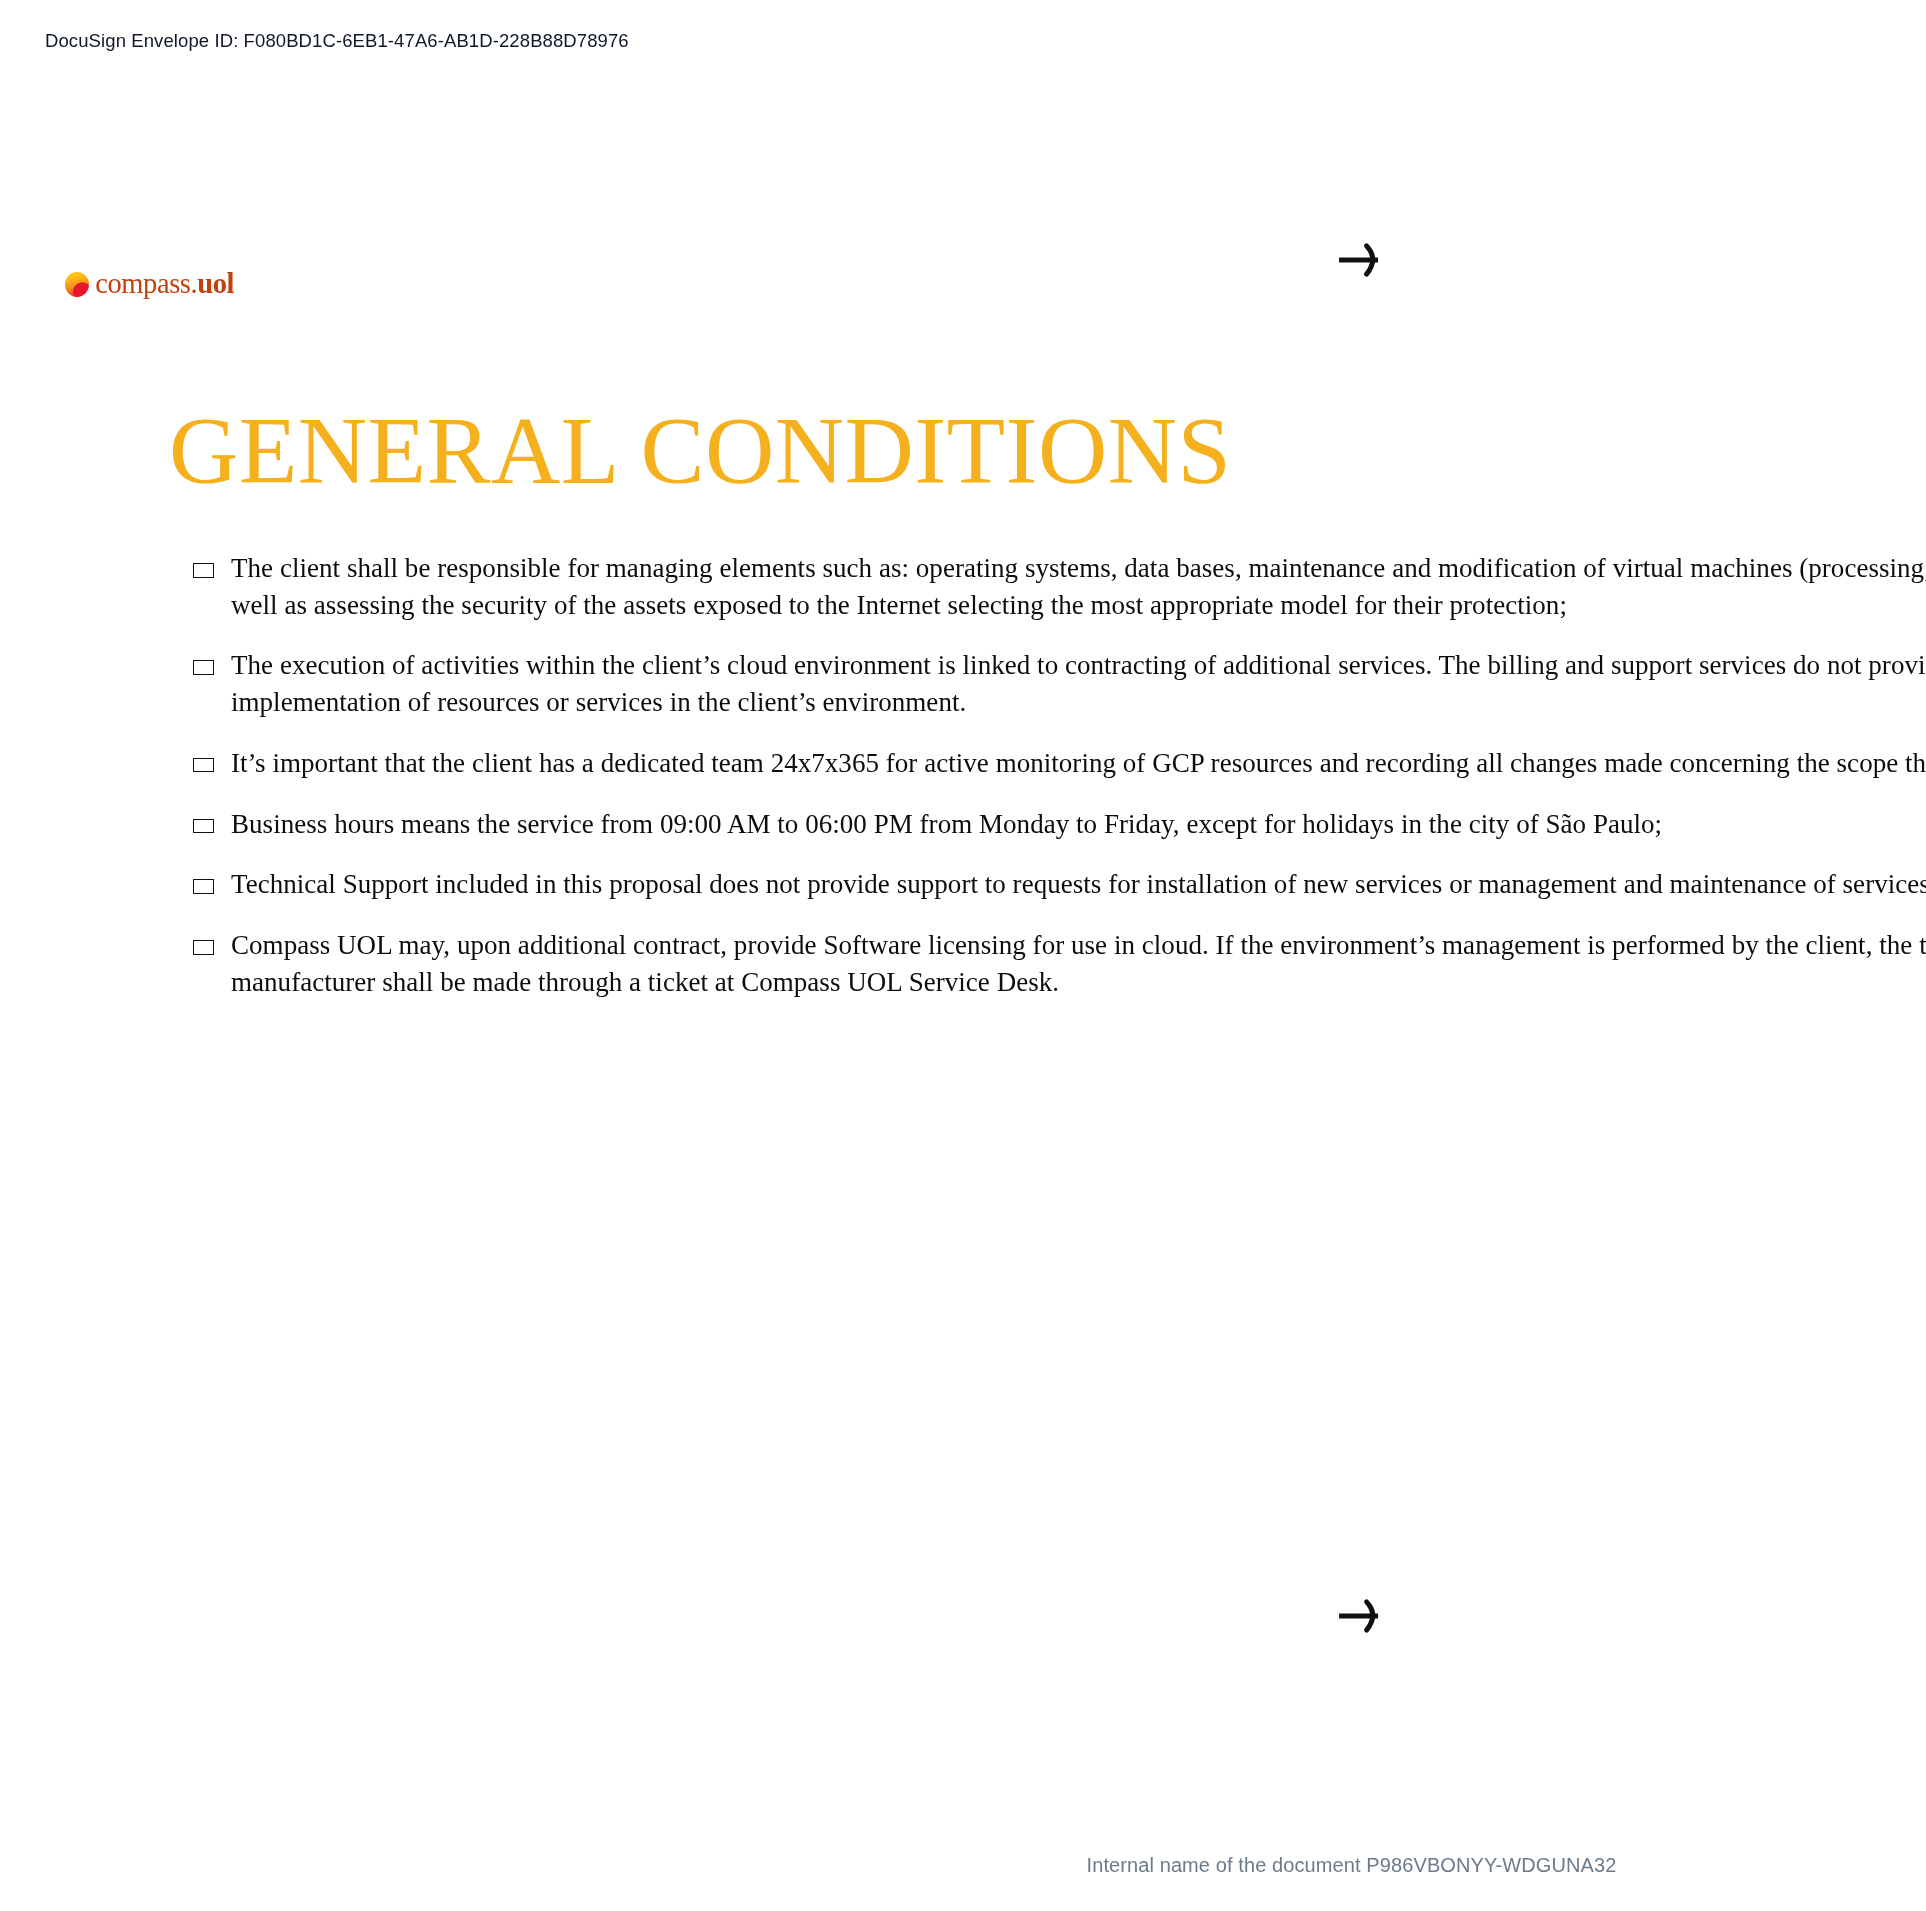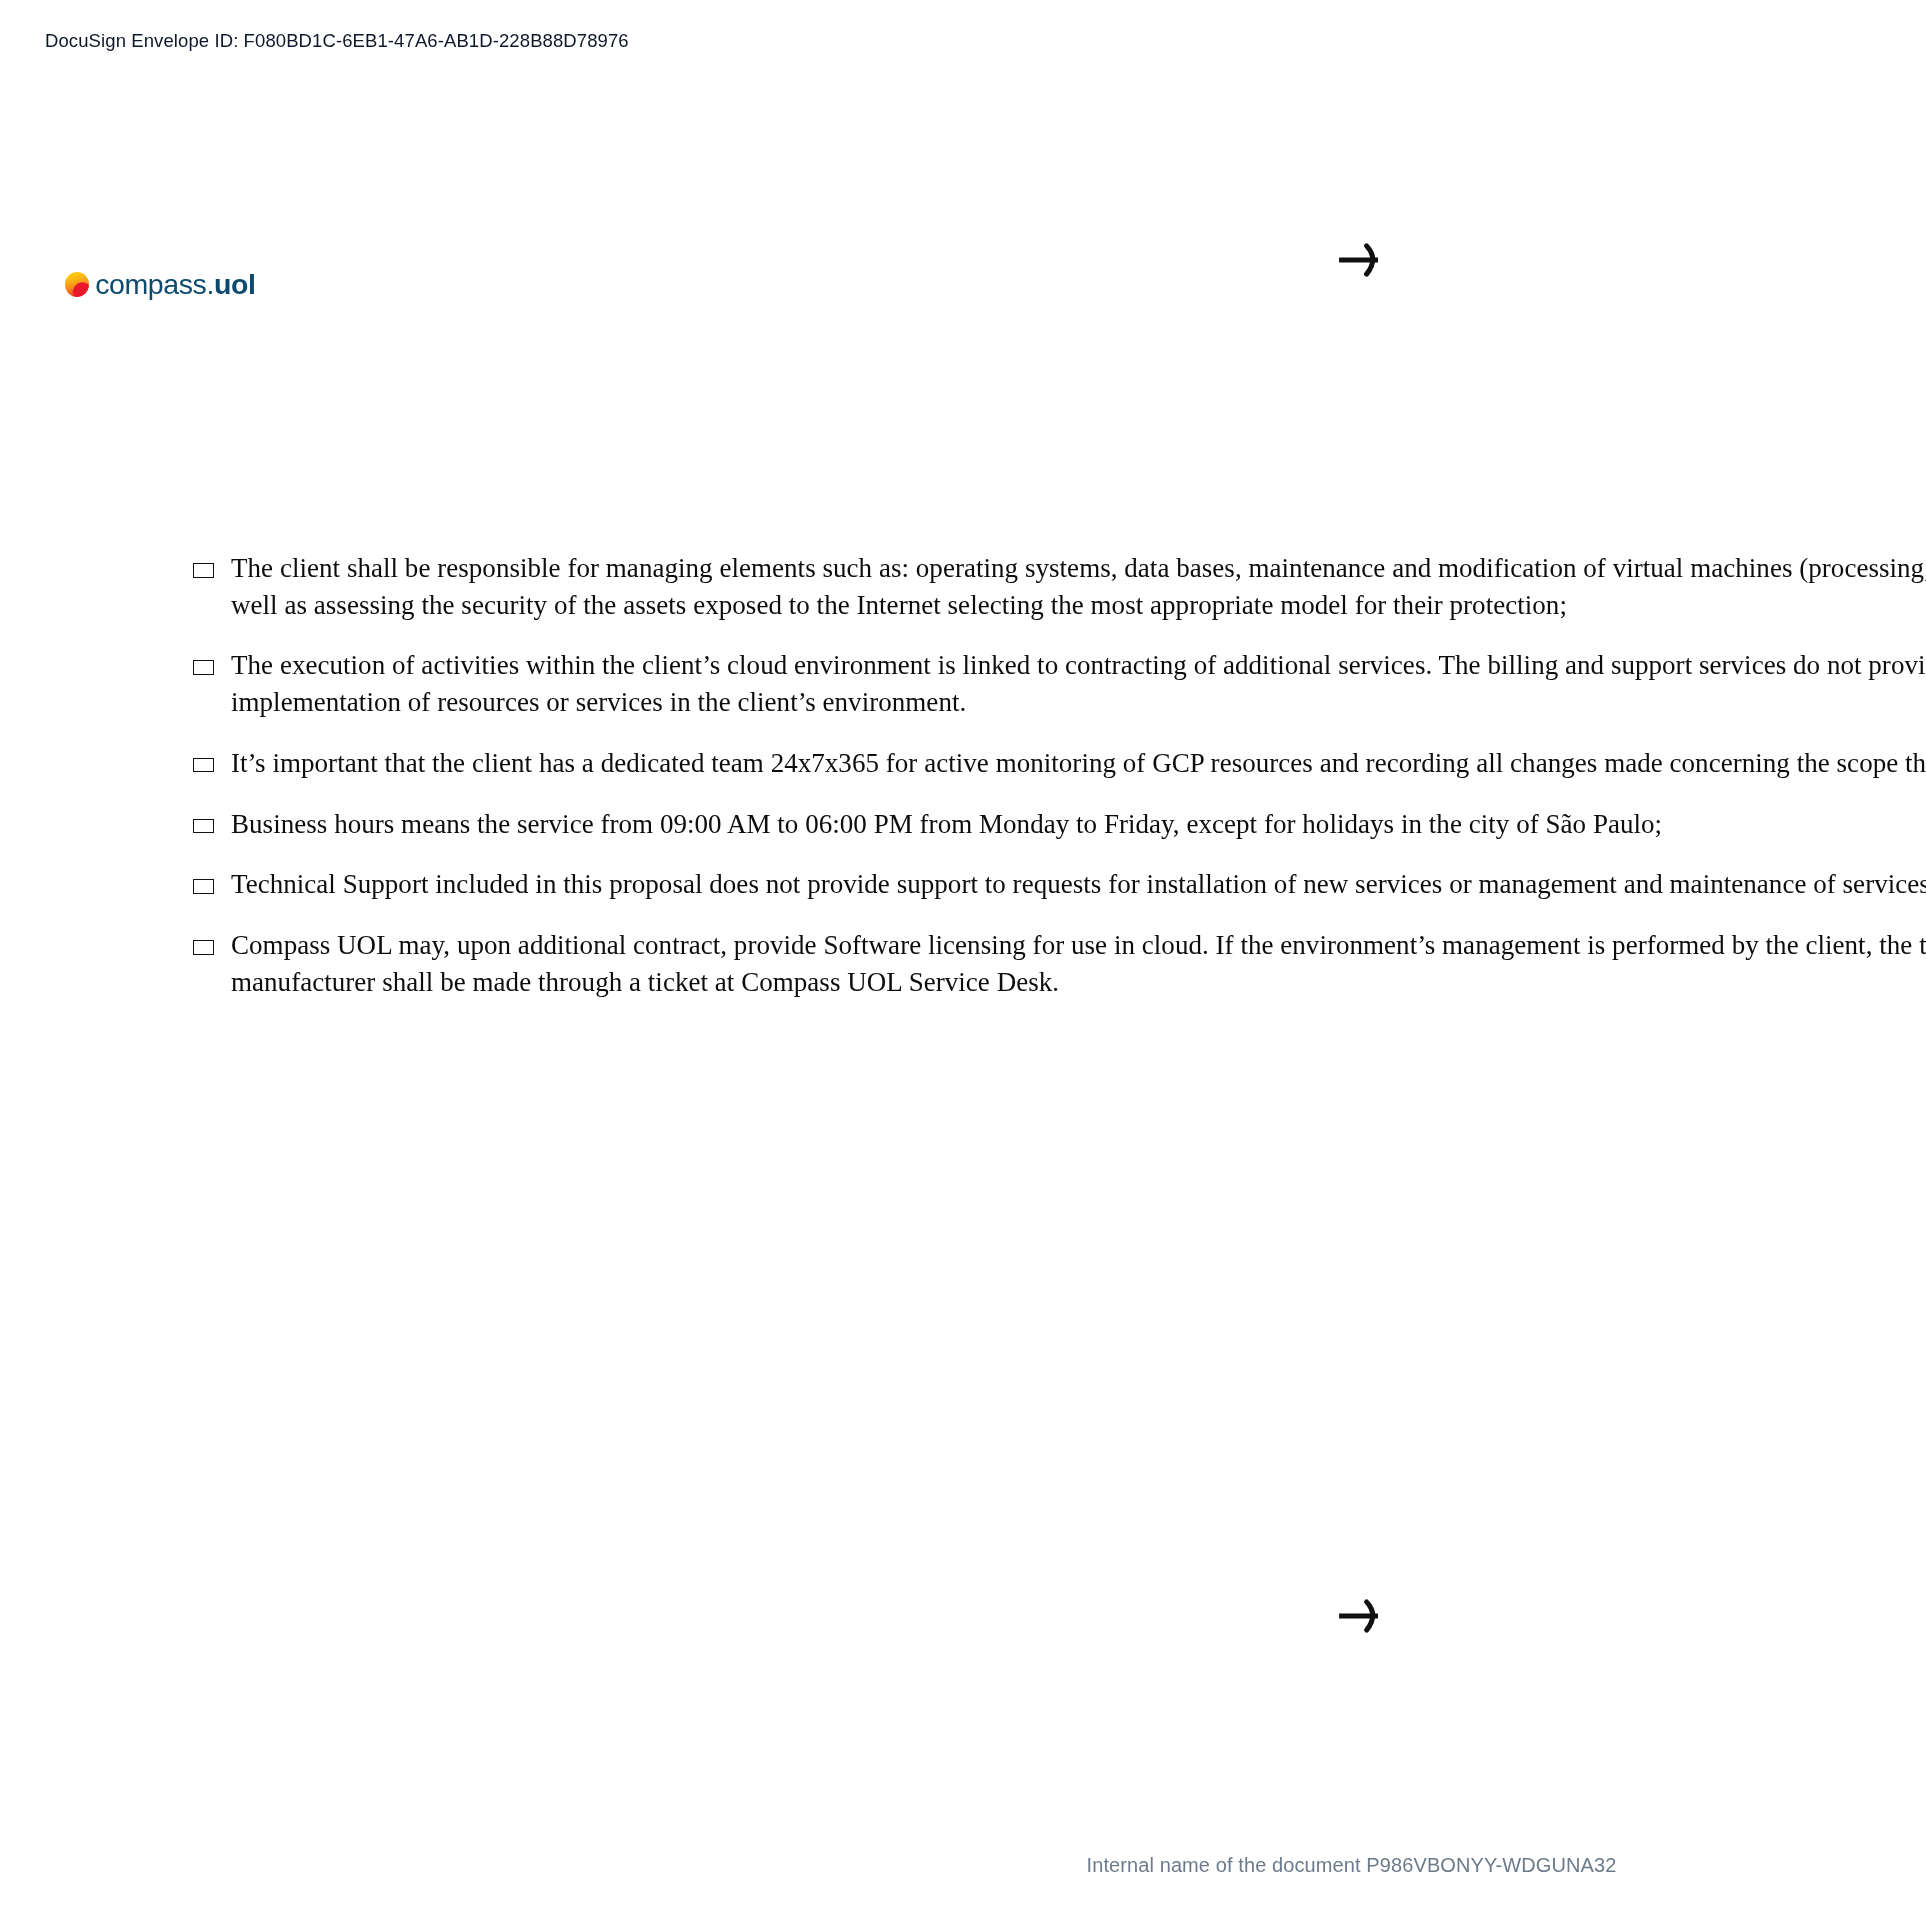--- a/index.html
+++ b/index.html
@@ -49,24 +49,24 @@
   .logo-mark {
     width: 24px;
     height: 25.4px;
     border-radius: 50%;
     background:
       radial-gradient(circle at 72% 78%, #e8172c 0%, #e8172c 34%, rgba(232,23,44,0) 36%),
       linear-gradient(165deg, #ffd41a 0%, #fcb812 30%, #f58220 58%, #ef4b23 78%, #e01b2b 100%);
     flex: 0 0 auto;
   }
   .logo-text {
-    font-family: Liberation Sans, sans-serif;
+    font-family: Liberation Serif, serif;
     font-size: 28.5px;
     font-weight: 400;
-    color: #0c4a6e;
+    color: #c2410c;
     letter-spacing: -0.4px;
     line-height: 1;
     white-space: nowrap;
   }
   .logo-text .bold {
     font-weight: 700;
   }
 
   
   .arrow {
@@ -150,20 +150,21 @@
     <span class="logo-text"><span>compass.</span><span class="bold">uol</span></span>
   </div>
 
   <div class="arrow arrow-top">
     <svg viewBox="0 0 160 110" aria-hidden="true">
       <path d="M20 55 H122" stroke="currentColor" stroke-width="13" fill="none" stroke-linecap="butt"></path>
       <path d="M92 18 Q124 52 92 92" stroke="currentColor" stroke-width="13" fill="none" stroke-linecap="round" stroke-linejoin="round"></path>
     </svg>
   </div>
 
+  <h1 class="page-title">GENERAL CONDITIONS</h1>
 
   <div class="bullets">
 
     <div class="bullet-row">
       <span class="bullet-marker"></span>
       <span class="bullet-text">The client shall be responsible for managing elements such as: operating systems, data bases, maintenance and modification of virtual machines (processing, hard drive and RAM), backup (security copy), as well as assessing the security of the assets exposed to the Internet selecting the most appropriate model for their protection;</span>
     </div>
 
     <div class="bullet-row">
       <span class="bullet-marker"></span>

